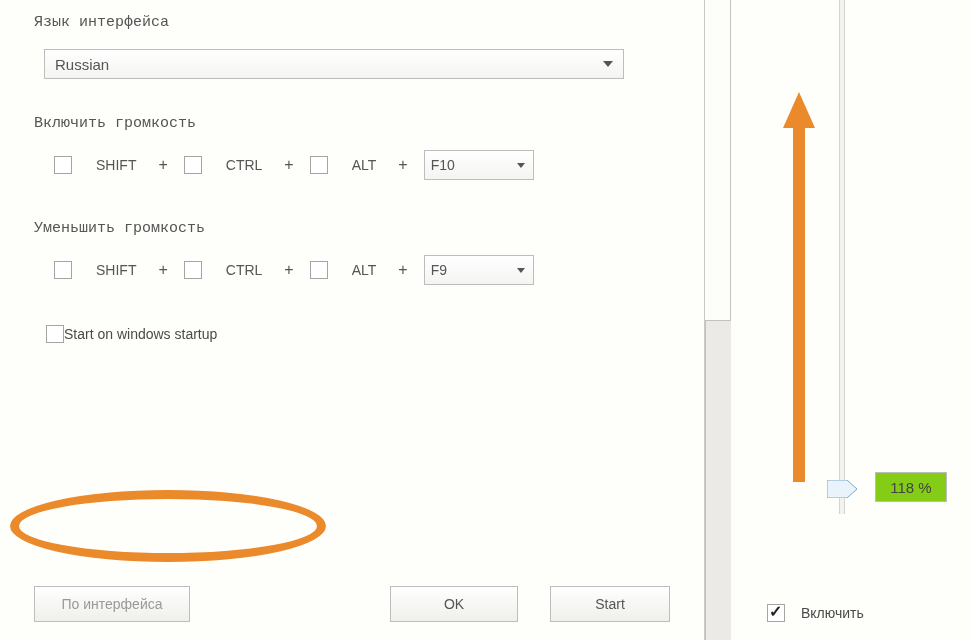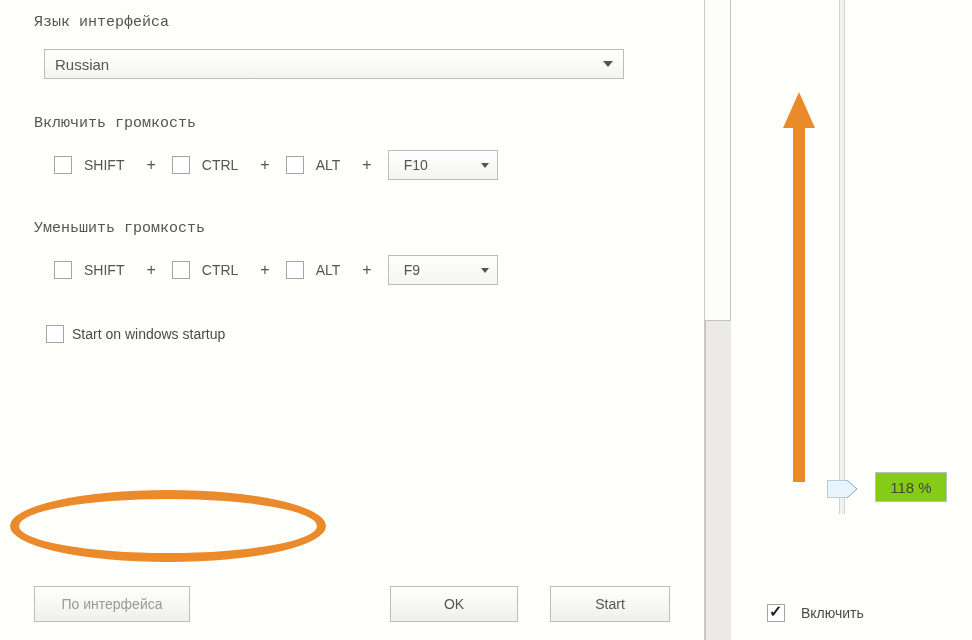--- a/index.html
+++ b/index.html
@@ -72,51 +72,51 @@
     top: -3px;
     left: 1px;
     font-size: 16px;
     font-weight: bold;
     color: #222;
   }
   .chk-label {
     margin-right: 6px;
     font-size: 14px;
     color: #555;
+    margin-left: 12px;
   }
   .plus {
     font-size: 16px;
     color: #555;
     margin: 0 4px;
   }
   .key-select {
     width: 110px;
     height: 30px;
     border: 1px solid #bdbdbd;
     background: linear-gradient(#ffffff, #f4f4f2);
     display: flex;
     align-items: center;
-    padding: 0 15px;
+    padding: 0 6px;
     position: relative;
     font-size: 14px;
     color: #555;
   }
   .key-select .caret {
     position: absolute;
     right: 8px;
     width: 0; height: 0;
     border-left: 4px solid transparent;
     border-right: 4px solid transparent;
     border-top: 5px solid #555;
   }
   .startup-row {
     margin: 10px 0 0 40px;
     display: flex;
     align-items: center;
-    gap: 8px;
     position: relative;
     z-index: 2;
     padding-left: 6px;
   }
   .orange-ellipse {
     position: absolute;
     left: 10px;
     top: 490px;
     width: 316px;
     height: 72px;

